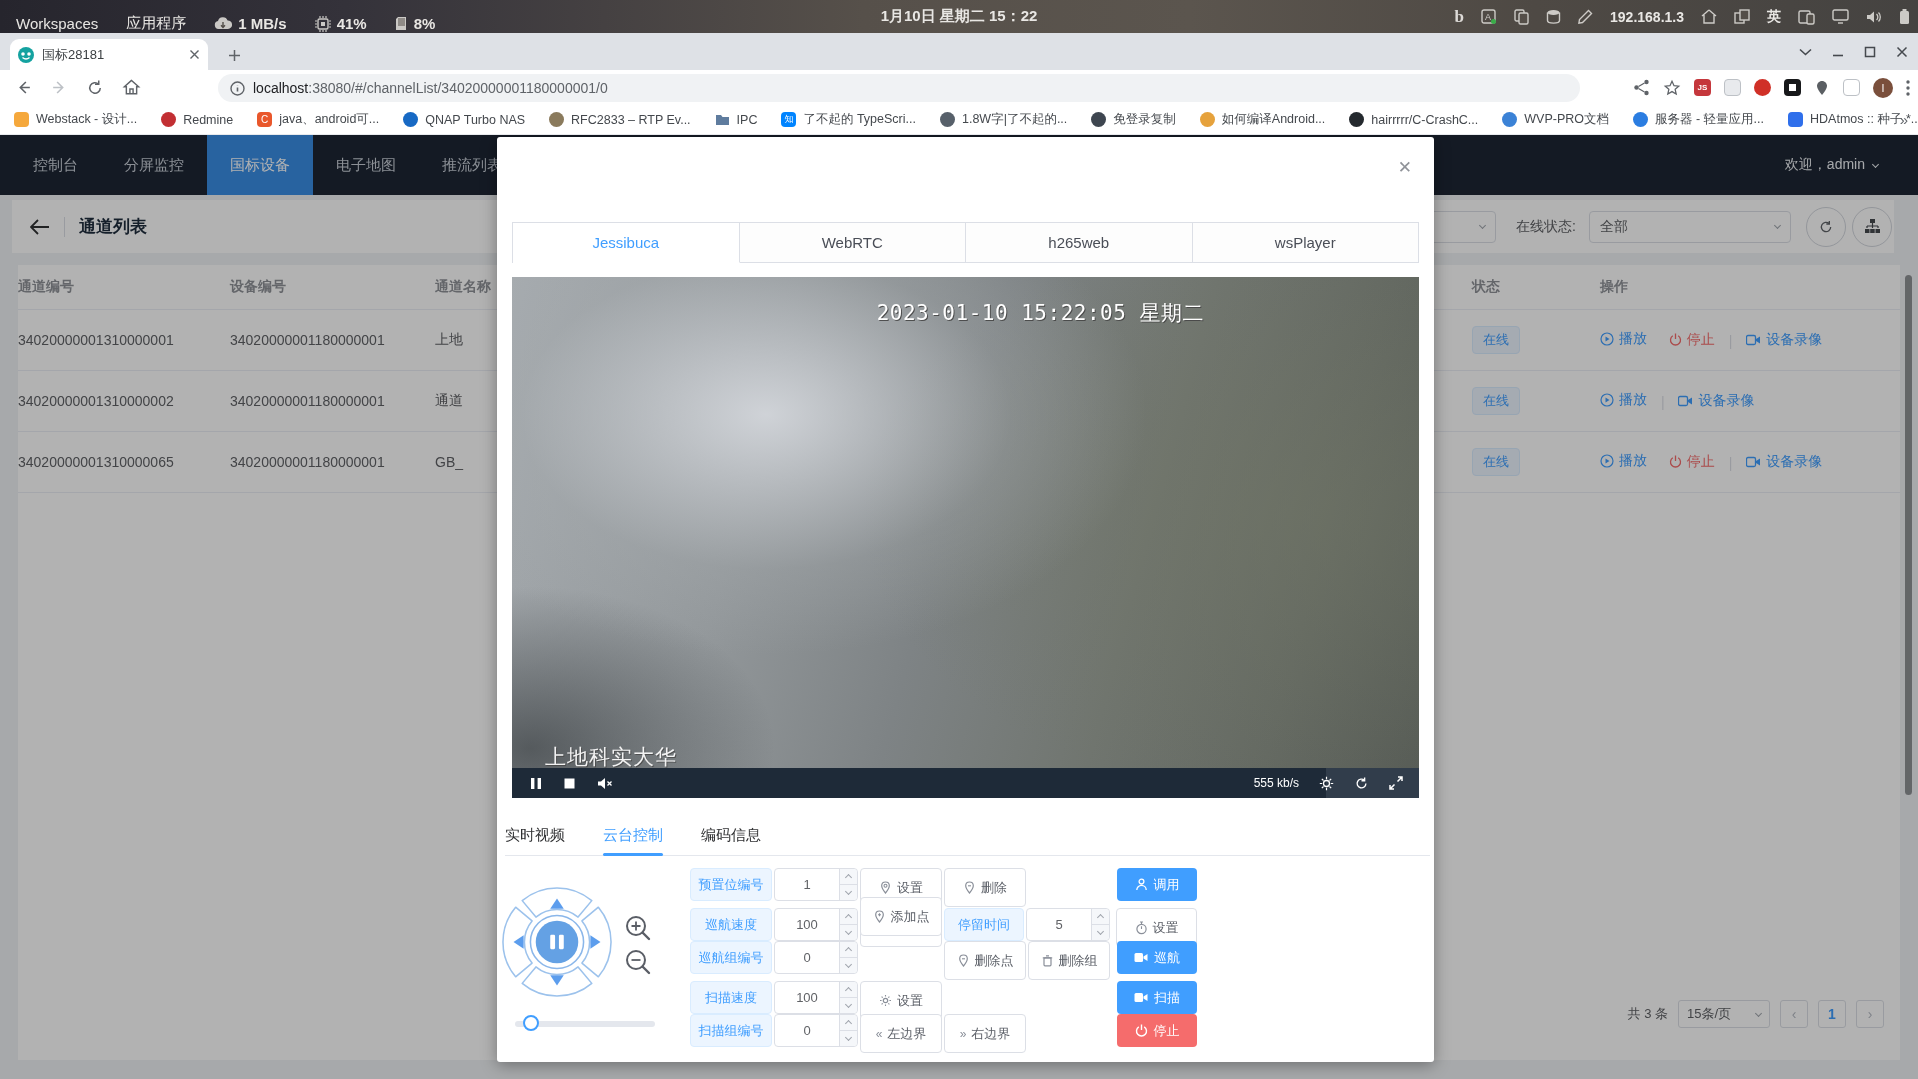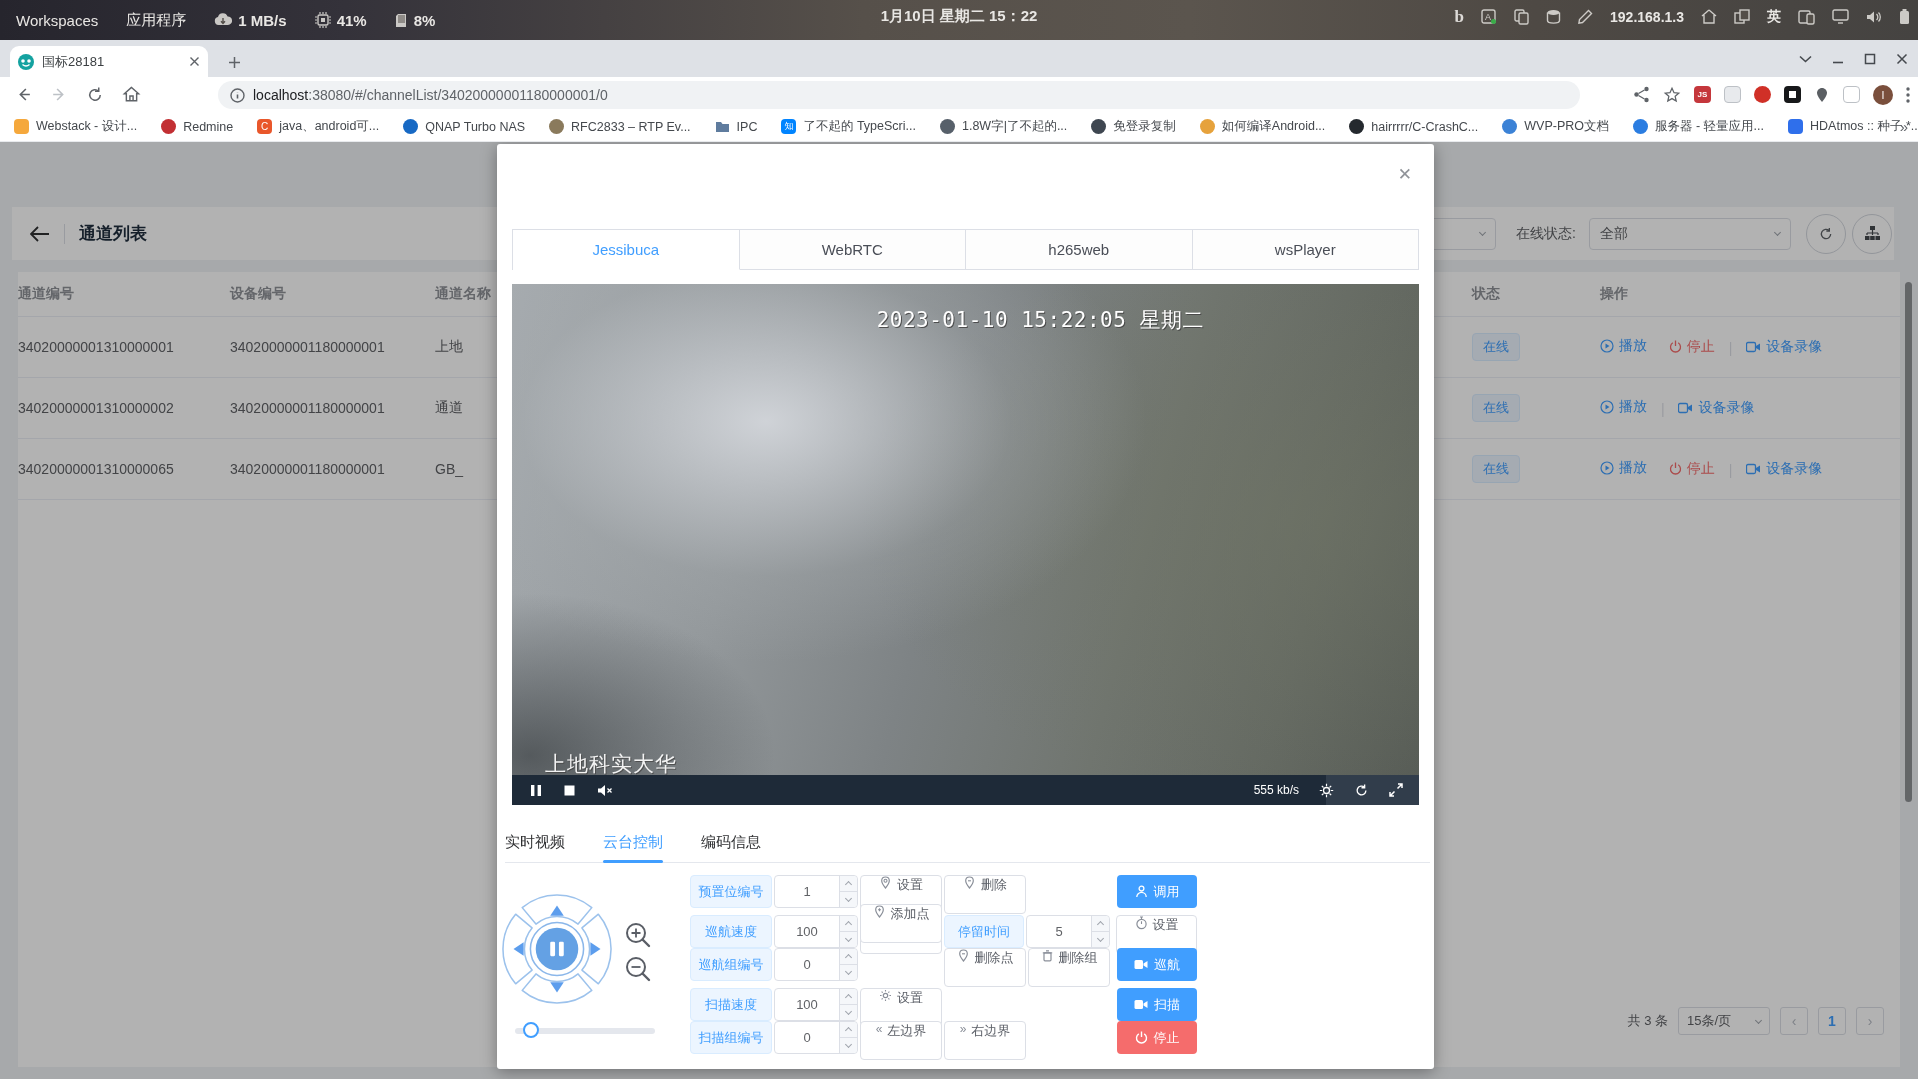--- a/index.html
+++ b/index.html
@@ -2,21 +2,21 @@
 <html><head>
 <meta charset="utf-8">
 <style>
   *{margin:0;padding:0;box-sizing:border-box}
   html,body{width:1918px;height:1079px;overflow:hidden;background:#000;font-family:"Liberation Sans","DejaVu Sans",sans-serif}
   .screen{position:relative;width:1918px;height:1079px;background:#fff}
   .abs{position:absolute}
   svg{display:block}
 
   
-  .sysbar{position:relative;height:40px;background:linear-gradient(90deg,#26252d 0%,#34323a 18%,#56504a 45%,#5b554e 62%,#4e4944 80%,#454341 100%);display:flex;align-items:center;color:#e9e7e4;font-size:15px}
+  .sysbar{position:relative;height:33px;background:linear-gradient(90deg,#26252d 0%,#34323a 18%,#56504a 45%,#5b554e 62%,#4e4944 80%,#454341 100%);display:flex;align-items:flex-end;color:#e9e7e4;font-size:15px}
   .sys-left{display:flex;align-items:center;gap:28px;padding-left:16px}
   .sys-stat{display:flex;align-items:center;gap:6px;font-weight:700}
   .sys-clock{position:absolute;left:50%;top:0;transform:translateX(-50%);height:33px;display:flex;align-items:center;font-weight:700}
   .sys-right{position:absolute;right:8px;top:0;height:33px;display:flex;align-items:center;gap:17px;font-size:14px}
   .sico{opacity:.92}
 
   
   .tabstrip{position:relative;height:37px;background:#dee1e6}
   .btab{position:absolute;left:10px;top:6px;width:198px;height:31px;background:#fff;border-radius:9px 9px 0 0;display:flex;align-items:center;padding:0 8px;gap:8px}
   .btab-title{font-size:13px;color:#3c4043;flex:1;white-space:nowrap;overflow:hidden}
@@ -93,21 +93,21 @@
 
   
   .chip{position:absolute;height:33px;background:#ecf5ff;border:1px solid #d9ecff;color:#409eff;border-radius:4px;font-size:13px;display:flex;align-items:center;justify-content:center}
   .inp{position:absolute;height:33px;background:#fff;border:1px solid #dcdfe6;border-radius:4px;font-size:13px;color:#606266;display:flex;align-items:center;justify-content:center;padding-right:18px}
   .spin{position:absolute;right:0;top:0;bottom:0;width:18px;border-left:1px solid #dcdfe6;background:#f5f7fa;border-radius:0 4px 4px 0;display:flex;flex-direction:column}
   .spin span{flex:1;display:flex;align-items:center;justify-content:center}
   .spin span:first-child{border-bottom:1px solid #dcdfe6}
   .chev{width:5px;height:5px;border-right:1.4px solid #a0a5ad;border-bottom:1.4px solid #a0a5ad}
   .chev.up{transform:rotate(-135deg);margin-top:2px}
   .chev.dn{transform:rotate(45deg);margin-bottom:2px}
-  .fbtn{position:absolute;height:39px;background:#fff;border:1px solid #dcdfe6;border-radius:4px;color:#5a5e66;font-size:13px;display:flex;align-items:flex-start;justify-content:center;gap:5px;cursor:pointer}
+  .fbtn{position:absolute;height:39px;background:#fff;border:1px solid #dcdfe6;border-radius:4px;color:#5a5e66;font-size:13px;display:flex;align-items:center;justify-content:center;gap:5px;cursor:pointer}
   .pbtn{position:absolute;height:33px;width:80px;border:none;border-radius:4px;background:#409eff;color:#fff;font-size:13px;display:flex;align-items:center;justify-content:center;gap:6px;cursor:pointer}
   .pbtn.red{background:#f56c6c}
   .slider{position:absolute;left:18px;top:884px;width:140px;height:6px;background:#e4e7ed;border-radius:3px}
   .knob{position:absolute;left:8px;top:-6px;width:16px;height:16px;border-radius:50%;background:#fff;border:2px solid #409eff}
 </style>
 </head>
 <body>
 
 <div class="screen">
 
@@ -337,20 +337,32 @@
     <span class="bm">
         <span class="bmico" style="background:#2f6feb"></span>
         <span>HDAtmos :: 种子 *...</span>
       </span>
     <span class="bm-overflow">»</span>
   </div>
 
   <div class="viewport">
 
     <div class="webapp">
+      <div class="navbar2">
+        <div style="width:10px"></div>
+        <div class="ntab">控制台</div>
+        <div class="ntab">分屏监控</div>
+        <div class="ntab active">国标设备</div>
+        <div class="ntab">电子地图</div>
+        <div class="ntab">推流列表</div>
+        <div class="welcome">
+          <span>欢迎，admin</span>
+          <span class="chev dn" style="border-color:#eef1f5"></span>
+        </div>
+      </div>
 
       <div class="titlebar">
         <svg width="20" height="16" viewBox="0 0 20 16" style="margin-left:18px">
             <path d="M8 1 L1 8 L8 15 M1.5 8 H19" fill="none" stroke="#303133" stroke-width="1.8"></path>
           </svg>
         <span style="width:1px;height:20px;background:#dcdfe6;margin:0 14px"></span>
         <span class="pgtitle">通道列表</span>
 
         <div class="tb-sel" style="position:absolute;left:1282px;width:202px">
           <span></span>

